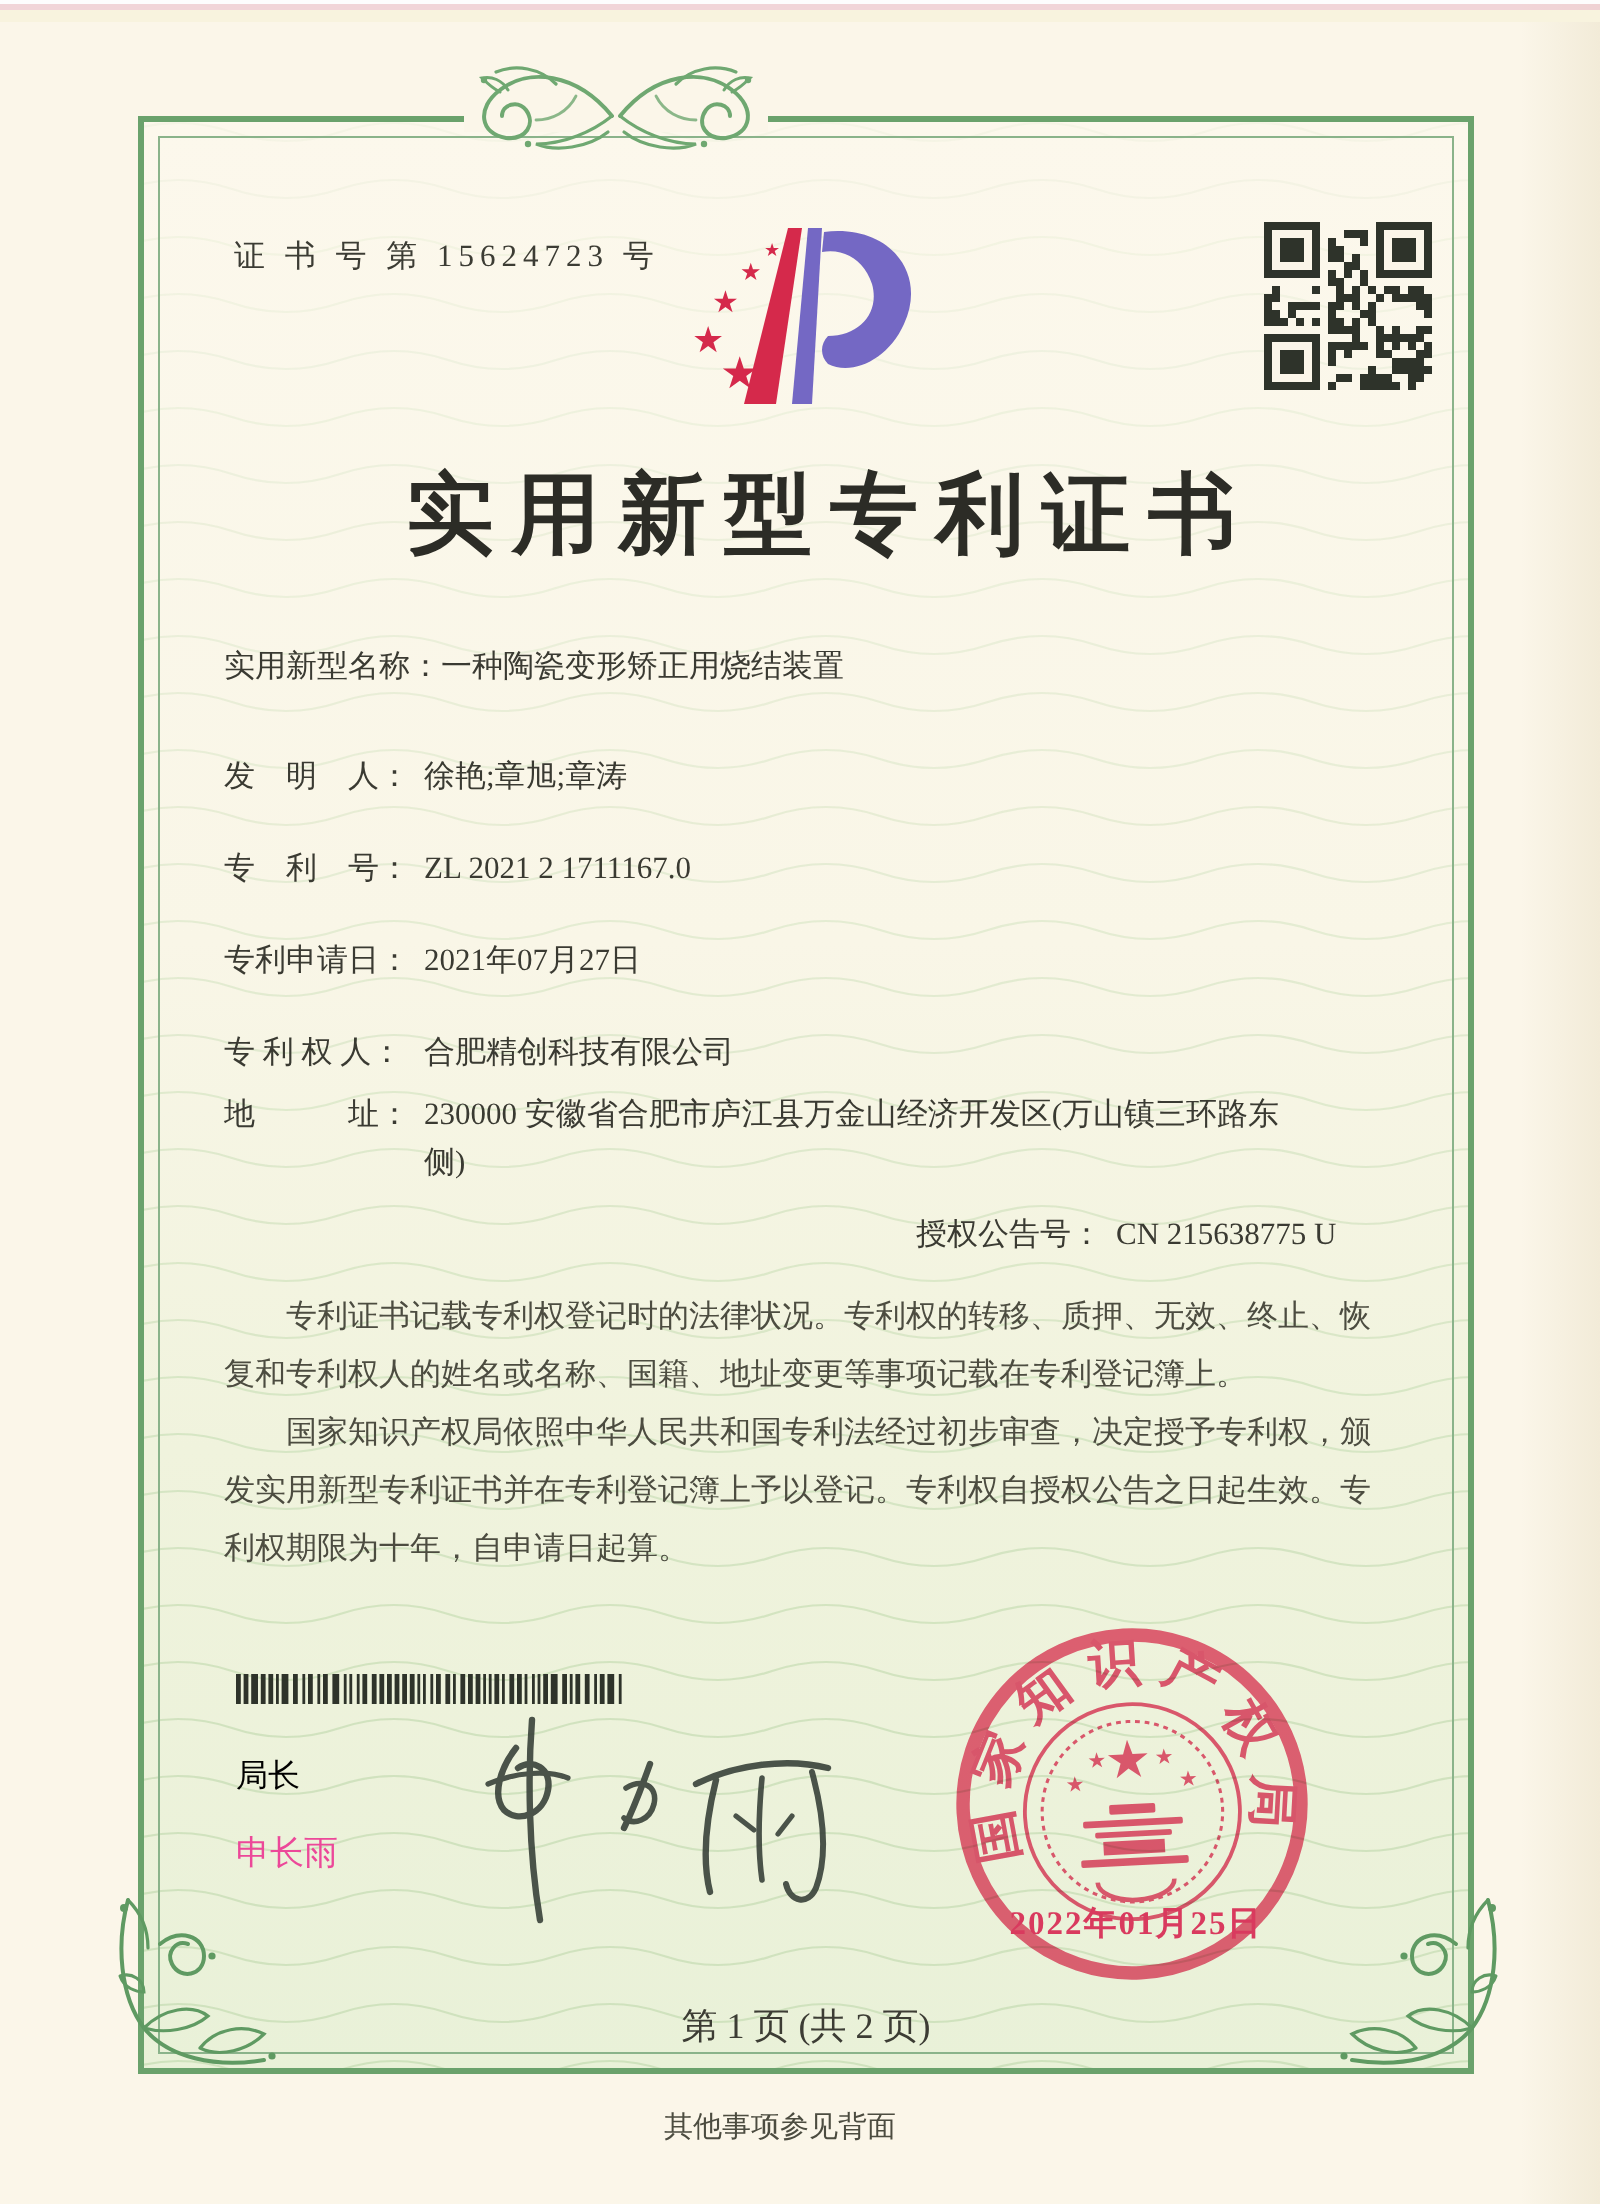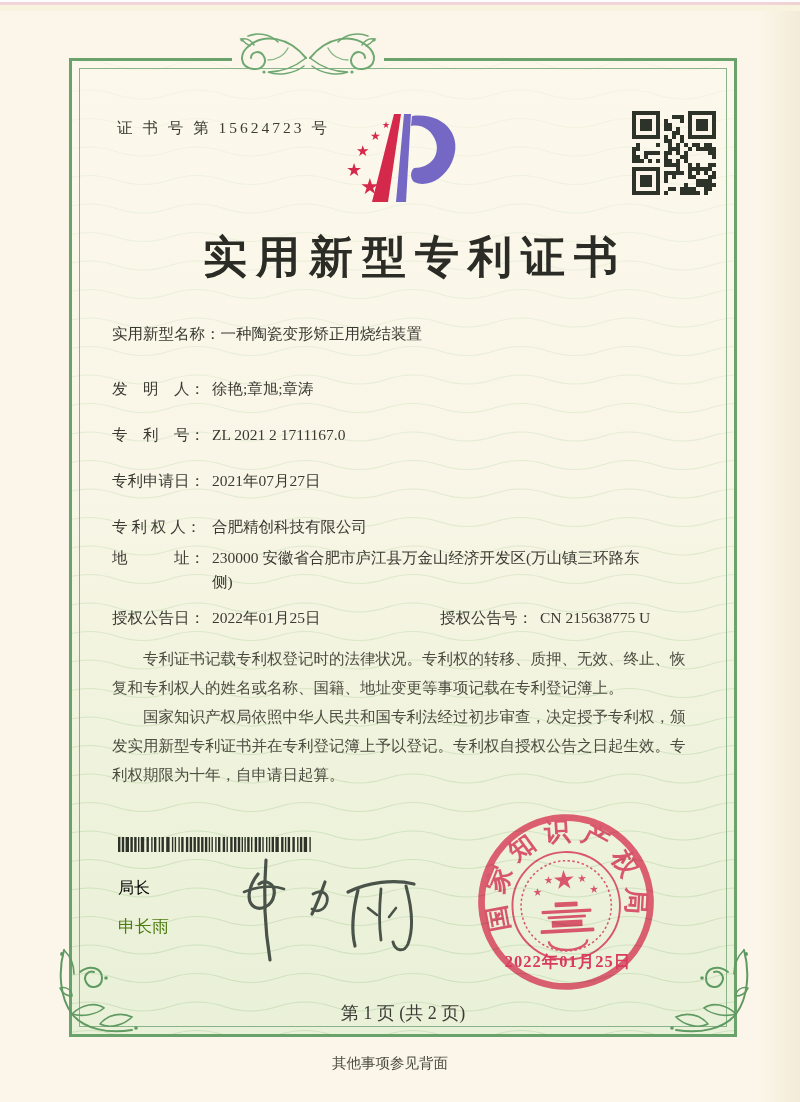--- a/index.html
+++ b/index.html
@@ -44,29 +44,29 @@
 
   .row{position:absolute;left:112px;font-size:15.5px;line-height:23px;color:#3a3a32;white-space:nowrap;}
   .row .lab{display:inline-block;min-width:100px;}
   .row .val{display:inline-block;}
   #row0{top:322px;} #row1{top:377px;} #row2{top:423px;}
   #row3{top:469px;} #row4{top:515px;}
   #rowAddr{top:546px;display:flex;white-space:normal;}
   #rowAddr .lab{flex:0 0 100px;}
   #rowAddr .val{width:440px;line-height:24px;}
   #rowGrant{top:606px;}
-  #rowGrant .pair2{position:absolute;left:328px;top:0;white-space:nowrap;}
+  #rowGrant .pair2{position:absolute;left:346px;top:0;white-space:nowrap;}
 
   .paras{position:absolute;left:112px;top:644px;width:578px;font-size:15.5px;line-height:29px;color:#4c4c40;}
   .paras p{margin:0;text-indent:2em;}
 
   .barcode{position:absolute;left:118px;top:837px;width:196px;height:15px;}
 
   .director-label{position:absolute;left:118px;top:878px;font-size:16px;color:#000000;}
-  .director-name{position:absolute;left:118px;top:915px;font-size:17px;color:#4d7c0f;}
+  .director-name{position:absolute;left:118px;top:915px;font-size:17px;color:#ec4899;}
   .signature{position:absolute;left:228px;top:852px;width:200px;height:118px;}
 
   .seal{position:absolute;left:470px;top:806px;width:192px;height:192px;opacity:.88;transform:rotate(-3deg);mix-blend-mode:multiply;}
   .seal-date{position:absolute;left:488px;top:951px;width:160px;text-align:center;font-size:16.5px;letter-spacing:1px;font-weight:bold;color:#d93a5e;}
 
   .page-info{position:absolute;left:69px;top:1001px;width:668px;text-align:center;font-size:18px;color:#3c3c34;}
   .back-note{position:absolute;left:0;top:1054px;width:780px;text-align:center;font-size:14.5px;color:#4c4c40;}
 </style>
 </head>
 <body>
@@ -319,21 +319,20 @@
   <span class="lab">专利申请日：</span><span class="val">2021年07月27日</span>
 </div>
 <div class="row" id="row4">
   <span class="lab">专 利 权 人：</span><span class="val">合肥精创科技有限公司</span>
 </div>
 <div class="row" id="rowAddr">
   <span class="lab">地　　　址：</span>
     <span class="val">230000 安徽省合肥市庐江县万金山经济开发区(万山镇三环路东侧)</span>
 </div>
 <div class="row" id="rowGrant">
-  <span><span class="lab">授权公告日：</span><span class="val">2022年01月25日</span></span>
   <span class="pair2"><span class="lab">授权公告号：</span><span class="val">CN 215638775 U</span></span>
 </div>
 
 <div class="paras">
   <p>专利证书记载专利权登记时的法律状况。专利权的转移、质押、无效、终止、恢复和专利权人的姓名或名称、国籍、地址变更等事项记载在专利登记簿上。</p>
   <p>国家知识产权局依照中华人民共和国专利法经过初步审查，决定授予专利权，颁发实用新型专利证书并在专利登记簿上予以登记。专利权自授权公告之日起生效。专利权期限为十年，自申请日起算。</p>
 </div>
 
 <svg class="barcode" id="barcodeSvg" viewBox="0 0 196 15" preserveAspectRatio="none">
     <rect x="0" y="0" width="2.4" height="15" fill="#2e332a"></rect>

